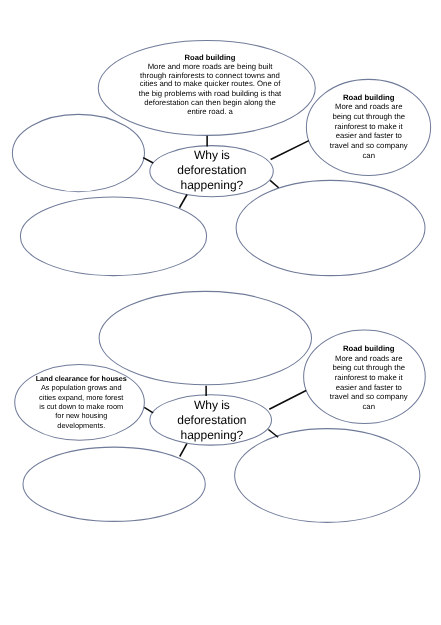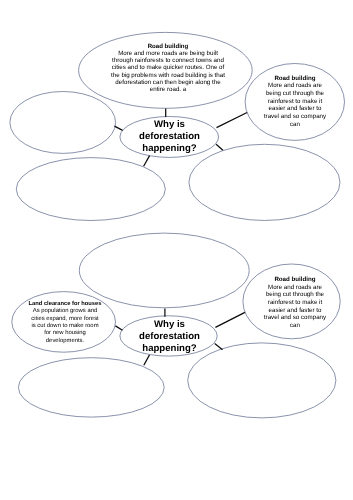--- a/index.html
+++ b/index.html
@@ -10,21 +10,21 @@
   #sheet{position:relative;width:353px;height:500px;background:#fff;}
   svg#shapes{position:absolute;left:0;top:0;width:353px;height:500px;display:block;}
   ellipse.bubble{fill:#ffffff;stroke:#707b99;stroke-width:0.82;}
   line.connector{stroke:#0c0c0c;stroke-width:1.25;stroke-linecap:butt;}
   .txt{position:absolute;text-align:center;color:#000000;
        font-family:"Liberation Sans",sans-serif;
        letter-spacing:0px;}
   .txt .ttl{font-weight:bold;display:block;}
   .centre-txt{position:absolute;text-align:center;color:#000;
        font-family:"Liberation Sans",sans-serif;}
-  .centre-txt .cl{display:block;font-weight:bold;}
+  .centre-txt .cl{display:block;}
 </style>
 </head>
 <body>
 
 <div id="sheet">
 
   <svg id="shapes" viewBox="0 0 353 500">
     <g>
       <ellipse class="bubble" cx="62.75" cy="122.45" rx="52.85" ry="30.95"></ellipse>
       <ellipse class="bubble" cx="165.4" cy="70.35" rx="86.8" ry="37.95"></ellipse>

